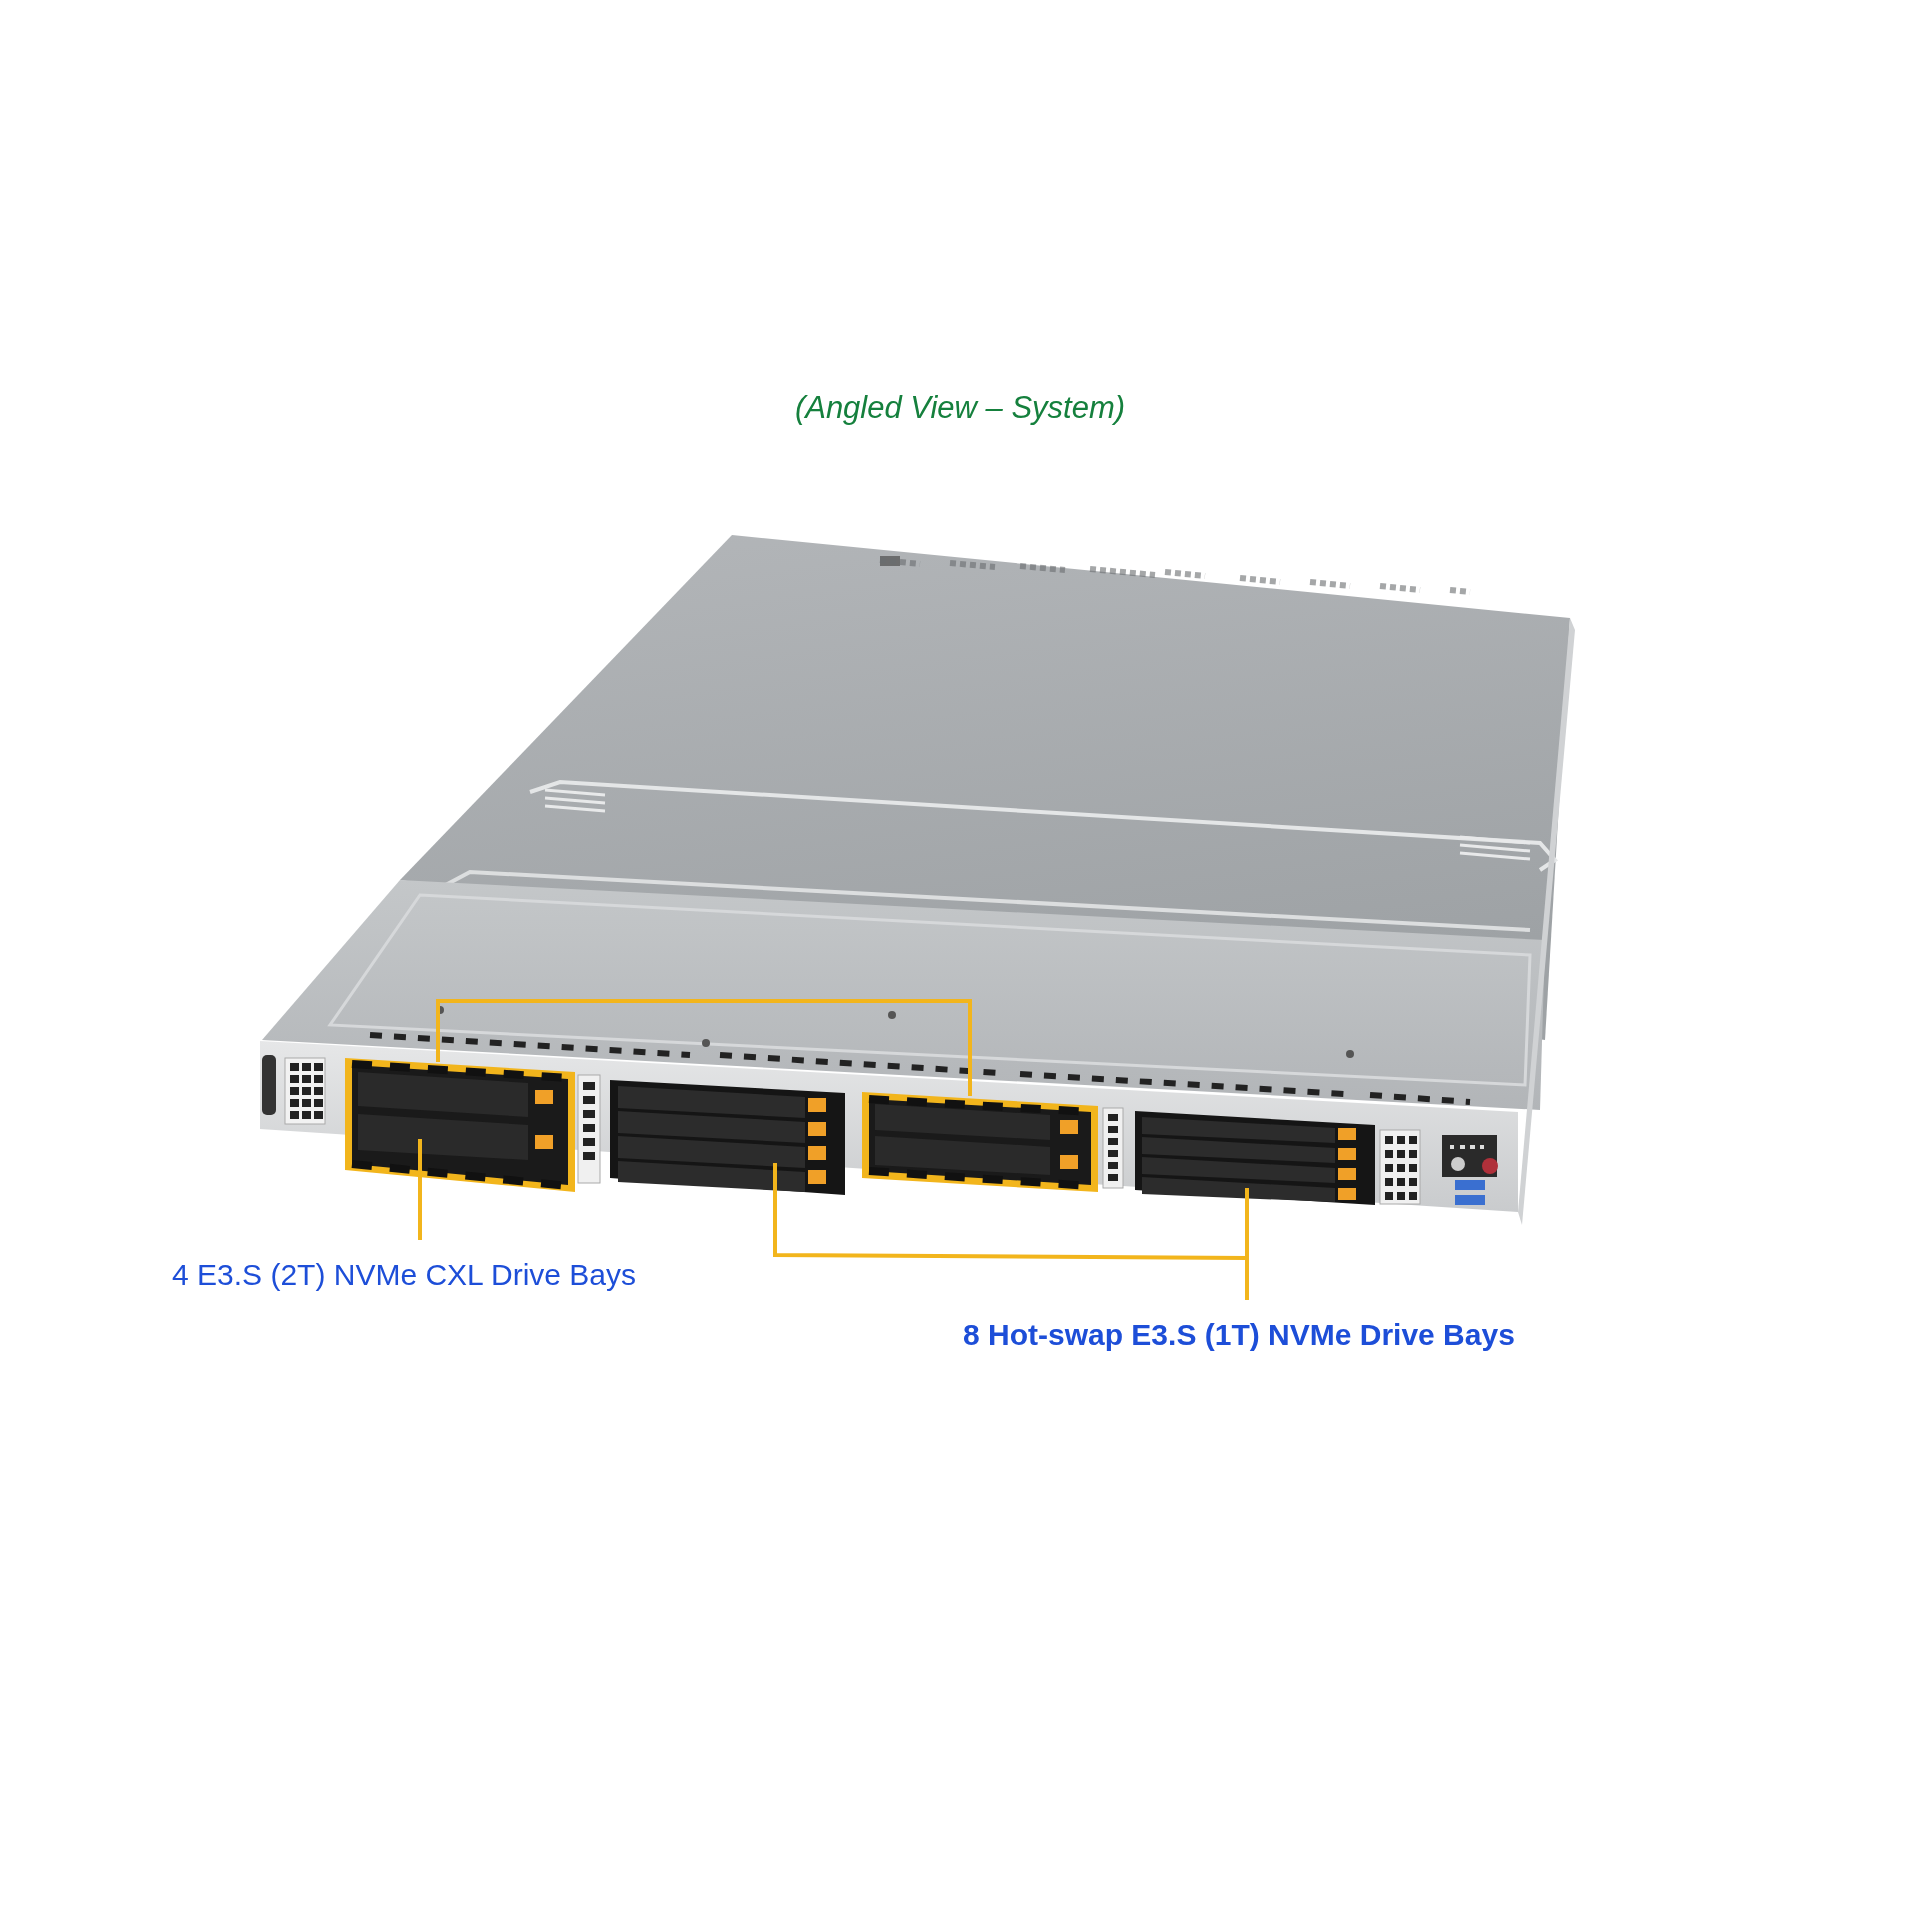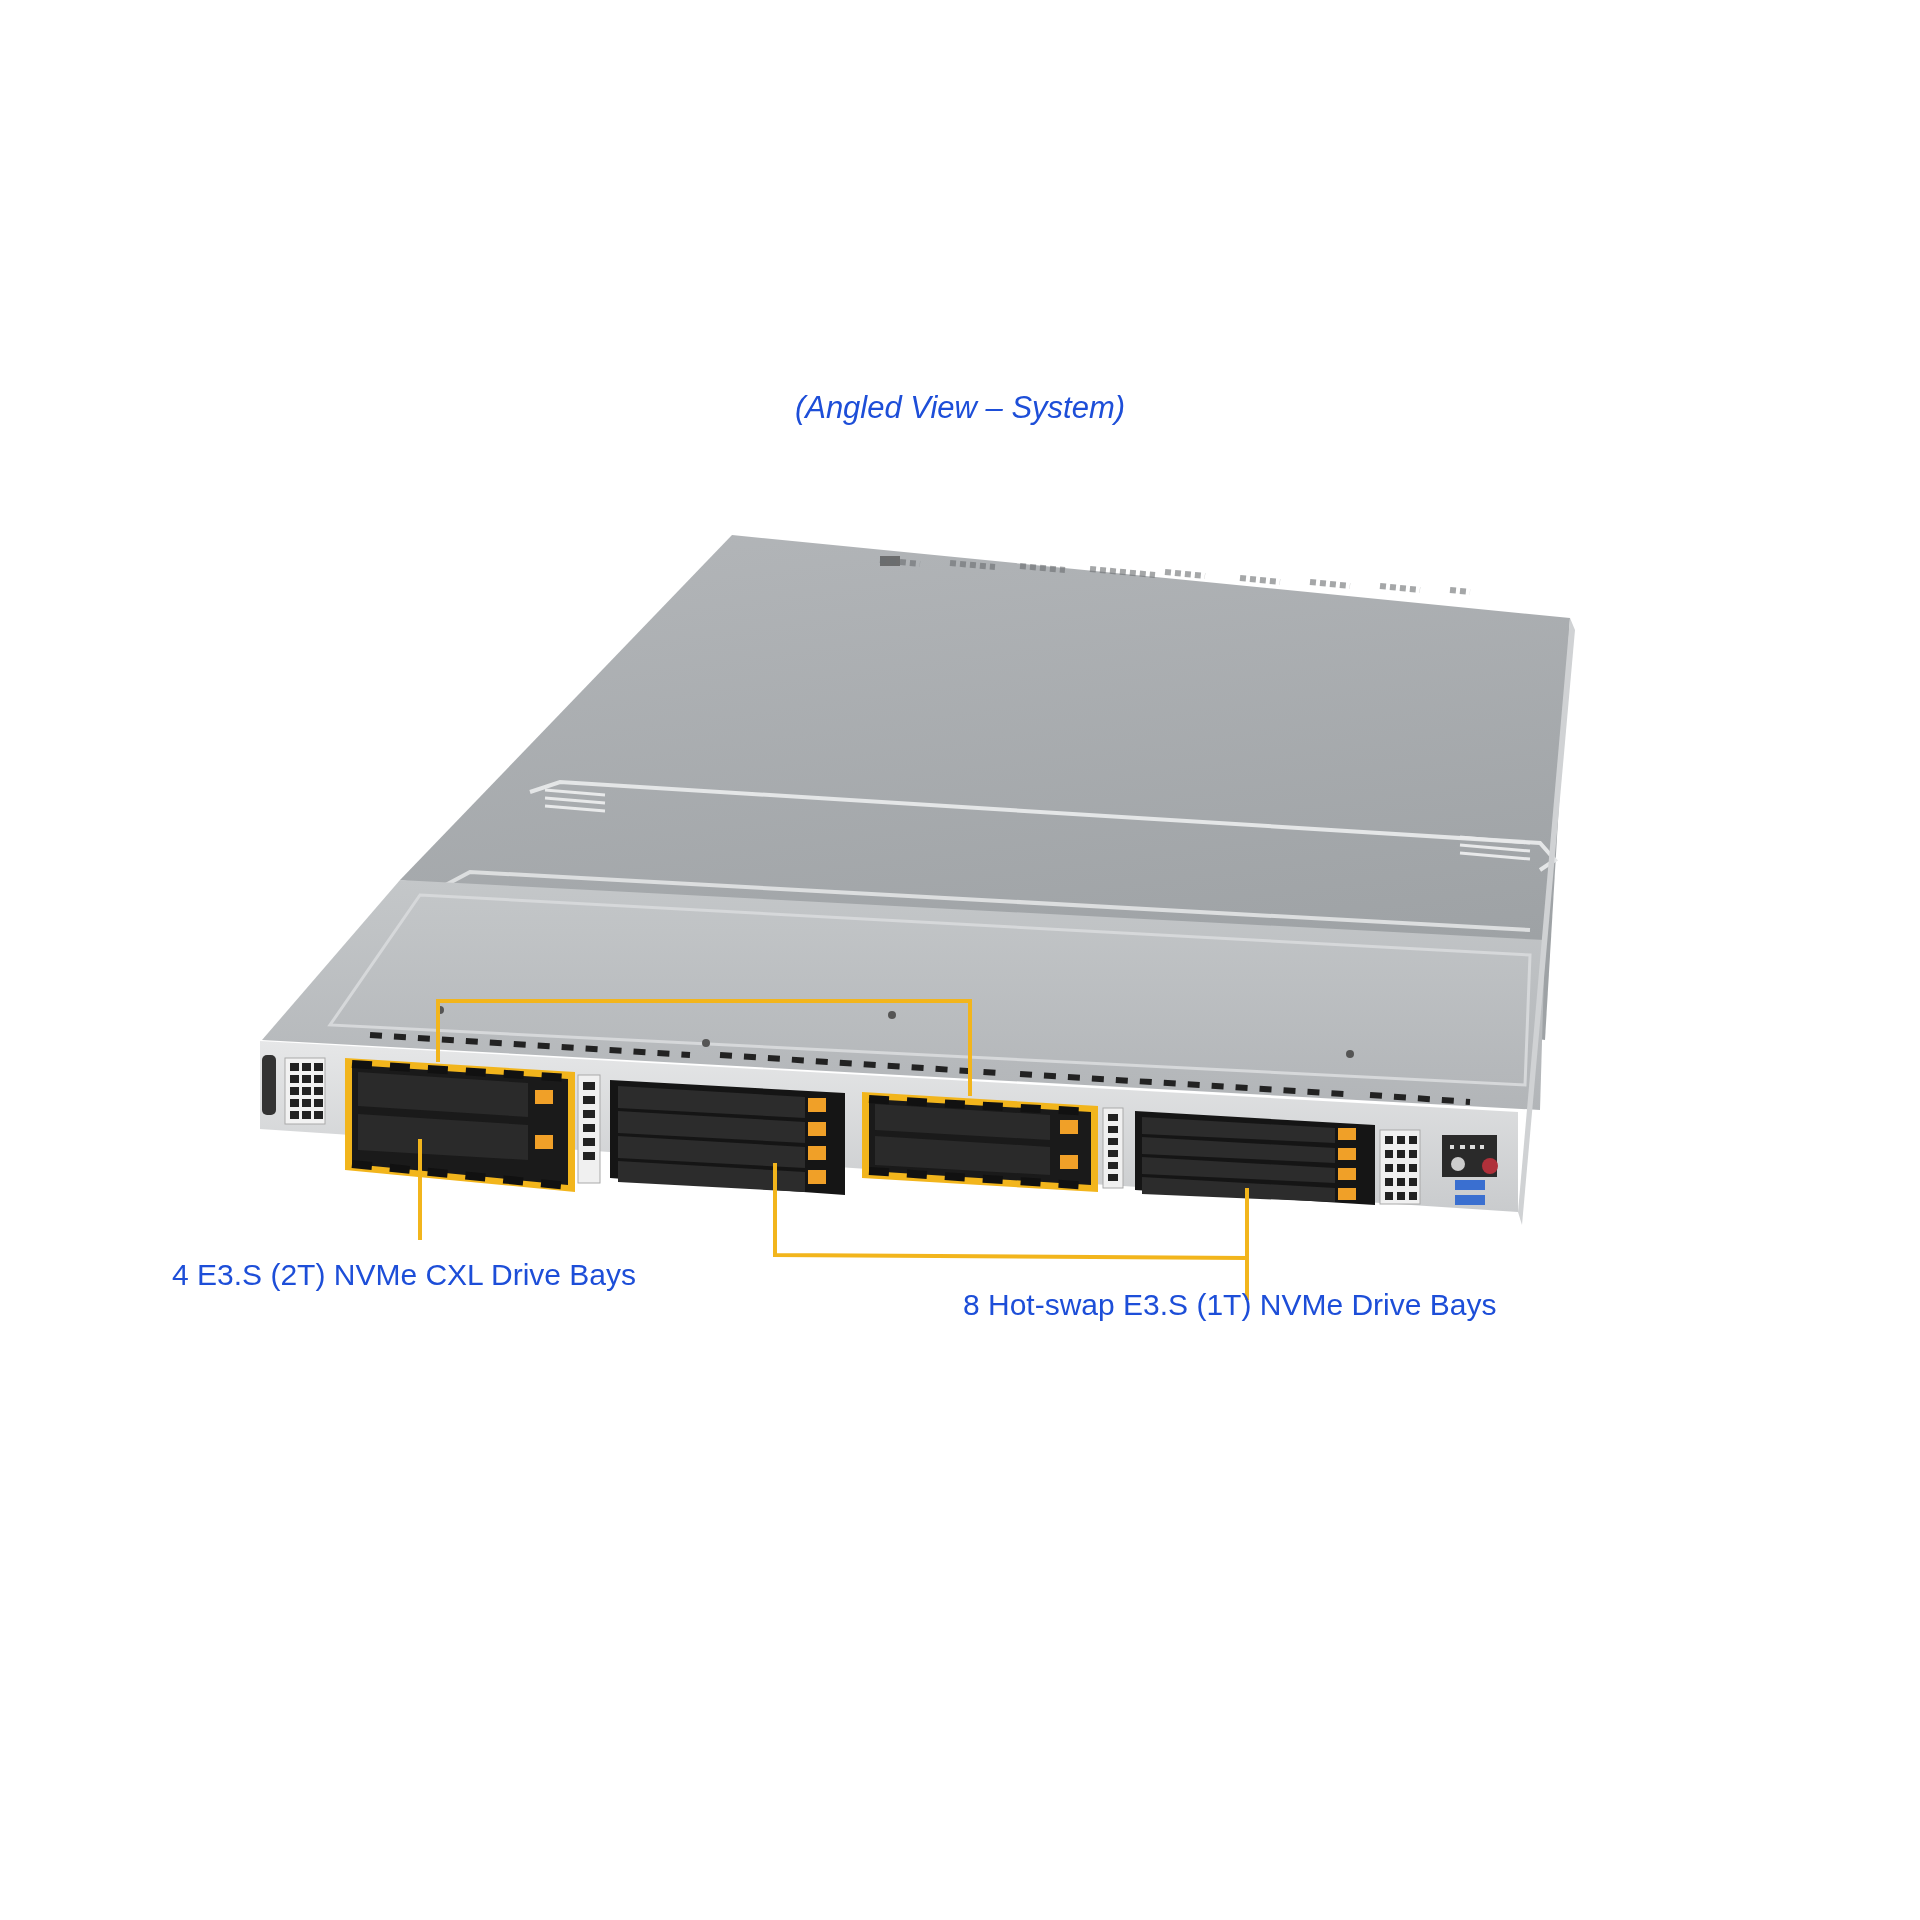--- a/index.html
+++ b/index.html
@@ -1,17 +1,17 @@
 <!DOCTYPE html>
 <html><head>
 <meta charset="utf-8">
 <style>
   html, body { margin:0; padding:0; background:#ffffff; }
   body { width:1920px; height:1920px; position:relative; overflow:hidden; font-family:"Liberation Sans", sans-serif; }
-  .title { position:absolute; left:0; width:1920px; top:390px; text-align:center; font-style:italic; font-size:31px; color:#1d4ed8; }
+  .title { position:absolute; left:0; width:1920px; top:390px; text-align:center; font-style:italic; font-size:31px; color:#15803d; }
   .label { position:absolute; font-size:30px; color:#1d4ed8; white-space:nowrap; }
   #scene { position:absolute; left:0; top:0; }
 </style>
 </head>
 <body>
 
 <div class="title">(Angled View – System)</div>
 
 <svg id="scene" width="1920" height="1920" viewBox="0 0 1920 1920">
   <defs>
@@ -238,13 +238,13 @@
     <polyline points="438,1062 438,1001 970,1001 970,1096"></polyline>
 
     <line x1="420" y1="1139" x2="420" y2="1240"></line>
 
     <polyline points="775,1163 775,1255 1247,1258"></polyline>
     <line x1="1247" y1="1188" x2="1247" y2="1300"></line>
   </g>
 </svg>
 
 <div class="label" style="left:172px; top:1258px;">4 E3.S (2T) NVMe CXL Drive Bays</div>
-<div class="label" style="left:963px; top:1288px;">8 Hot-swap E3.S (1T) NVMe Drive Bays</div>
+<div class="label" style="left:963px; top:1318px;font-weight:bold;">8 Hot-swap E3.S (1T) NVMe Drive Bays</div>
 
 </body></html>

